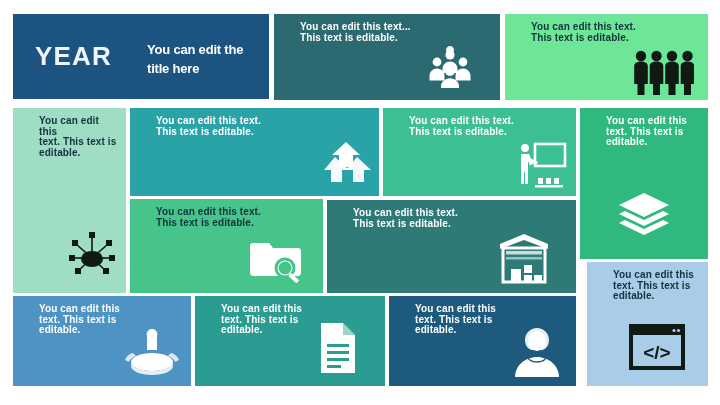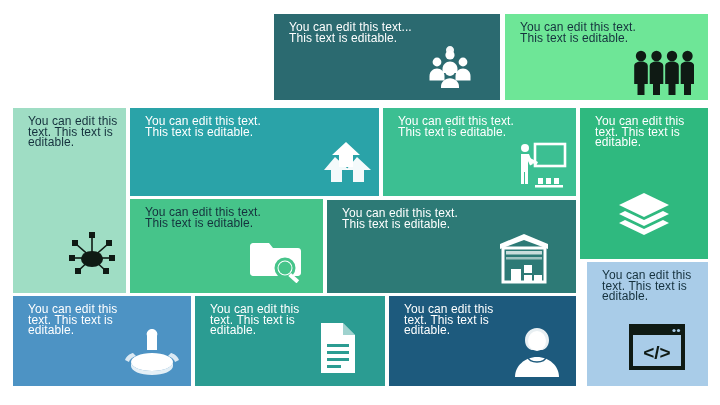--- a/index.html
+++ b/index.html
@@ -15,28 +15,28 @@
     background:#ffffff;
     overflow:hidden;
   }
   .tile{
     position:absolute;
     box-sizing:border-box;
     overflow:hidden;
   }
   .txt{
     position:absolute;
-    left:15px;
+    left:26px;
     top:8px;
     right:8px;
-    font-size:12px;
+    font-size:10px;
     line-height:10.6px;
     letter-spacing:0.1px;
     white-space:pre-line;
-    font-weight:400;
+    font-weight:700;
   }
   .txt.light{color:#ffffff;}
   .txt.dark{color:#15313d;}
   .ico{
     position:absolute;
     display:block;
   }
   .ico svg{display:block;}
 
   
@@ -50,20 +50,25 @@
     position:absolute;left:134px;top:26px;width:120px;
     font-size:13px;font-weight:700;color:#ffffff;
     line-height:19px;letter-spacing:-0.2px;
   }
 </style>
 </head>
 <body>
 
 <div id="canvas">
 
+  <div class="tile" id="tile-year">
+    <div id="year-label">YEAR</div>
+    <div id="year-title">You can edit
+the title here</div>
+  </div>
 
   <div class="tile" style="left:274px;top:14px;width:226px;height:86px;background:#2b6a70;">
     <div class="txt light">You can edit this text...
 This text is editable.</div>
     <span class="ico" style="left:150px;top:28px;">
       <svg width="52" height="46" viewBox="0 0 52 46" fill="#ffffff">
         <path d="M26 4c-2.2 0-4 1.8-4 4 0 3 4 7 4 7s4-4 4-7c0-2.2-1.8-4-4-4z" opacity="0.95"></path>
         <circle cx="26" cy="13" r="4.6"></circle>
         <path d="M18.5 27c0-4.1 3.4-7.4 7.5-7.4s7.5 3.3 7.5 7.4v4h-15z"></path>
         <circle cx="13" cy="20" r="4.4"></circle>

